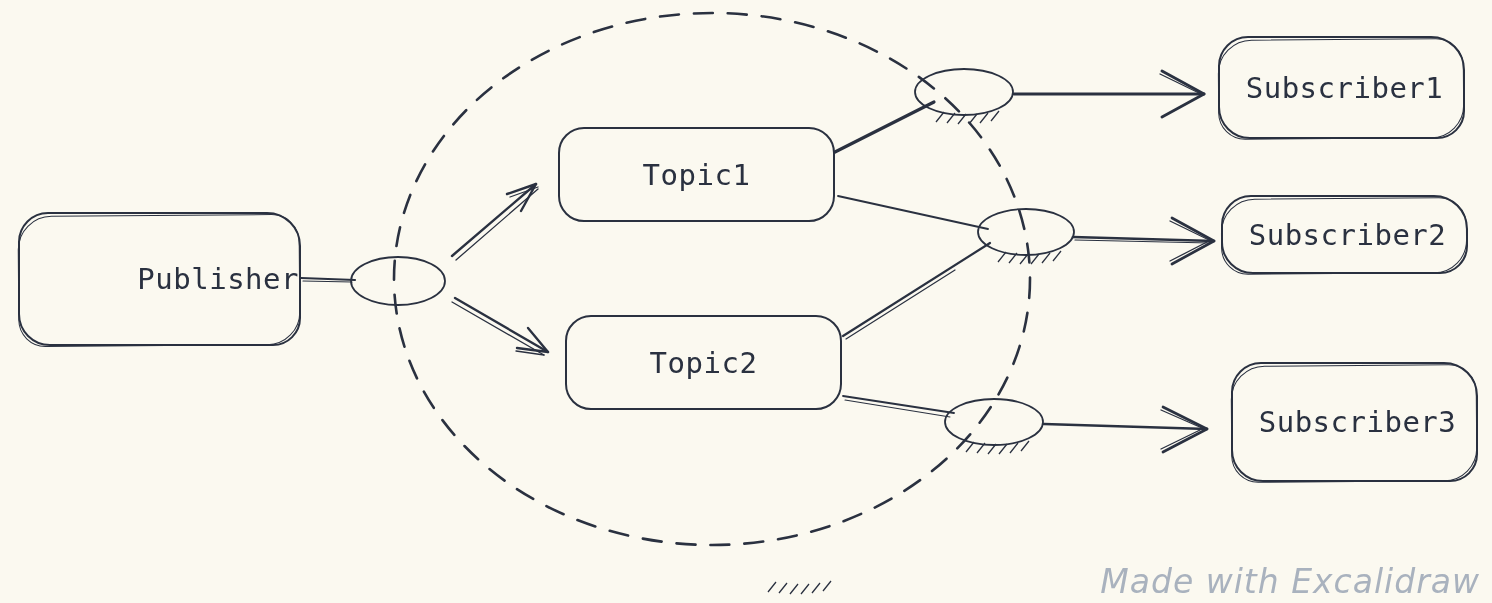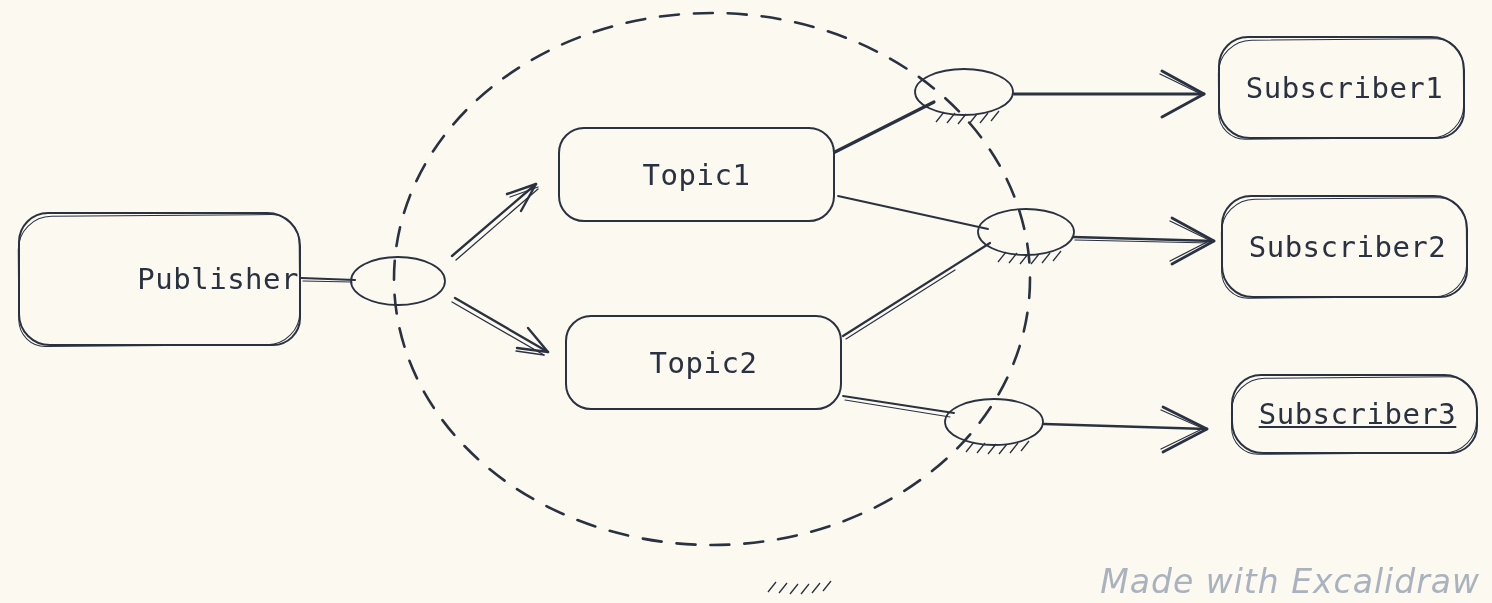--- a/index.html
+++ b/index.html
@@ -46,22 +46,22 @@
   }
   
   .plain-box{
     border:2px solid var(--ink);
     border-radius:26px;
   }
   .pos-publisher  {left:18px;  top:212px; width:283px; height:134px;justify-content:flex-end;}
   .pos-topic1     {left:558px; top:127px; width:277px; height:95px;}
   .pos-topic2     {left:565px; top:315px; width:277px; height:95px;justify-content:center;}
   .pos-subscriber1{left:1218px;top:36px;  width:247px; height:103px;}
-  .pos-subscriber2{left:1221px;top:195px; width:247px; height:103px;}
-  .pos-subscriber3{left:1231px;top:374px; width:247px; height:80px;text-decoration:underline;}
+  .pos-subscriber2{left:1221px;top:195px; width:247px; height:79px;}
+  .pos-subscriber3{left:1231px;top:362px; width:247px; height:120px;}
   .watermark{
     position:absolute;
     right:12px;bottom:2px;
     color:var(--wm);
     font-family:"DejaVu Sans","Liberation Sans",sans-serif;
     font-style:italic;
     font-size:33px;
     letter-spacing:1px;
   }
   svg .stroke{stroke:var(--ink);fill:none;stroke-linecap:round;}

